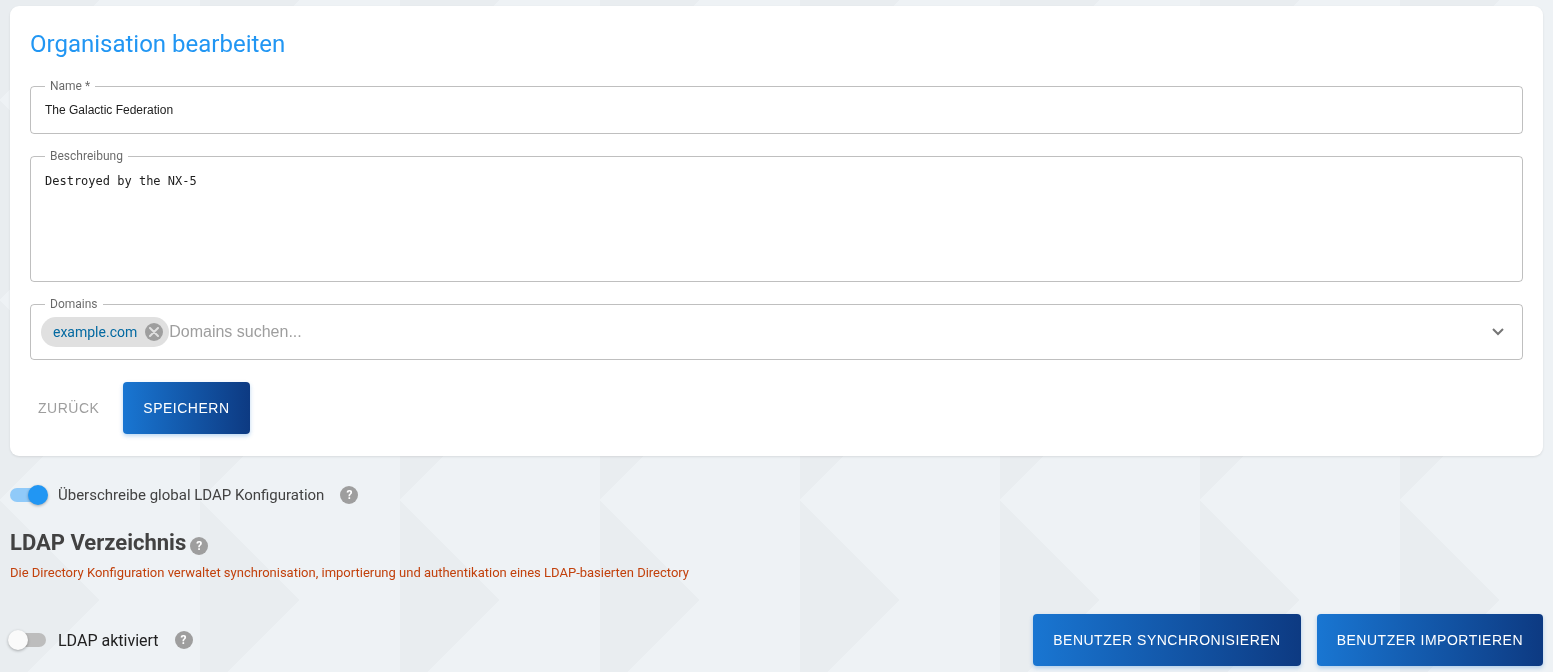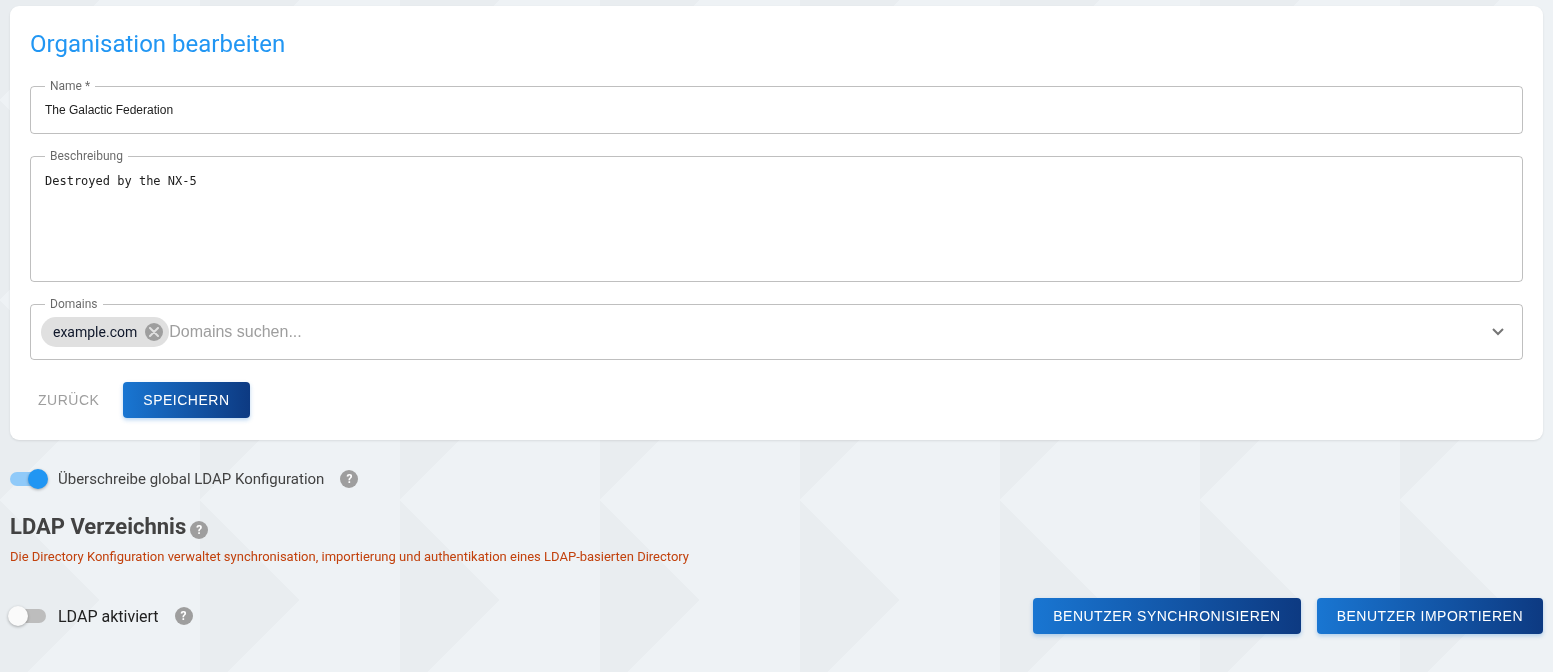--- a/index.html
+++ b/index.html
@@ -42,21 +42,21 @@
     width: 100%; border: none; outline: none;
     font-size: 12px; padding: 16px 14px; color: #212121;
     background: transparent;
   }
   .matfield textarea.text-input { resize: none; height: 120px; line-height: 1.4; }
 
   .domains-field { padding: 10px 40px 10px 10px; min-height: 56px; display: flex; align-items: center; flex-wrap: wrap; }
   .chip {
     display: inline-flex; align-items: center;
     background: #e0e0e0; border-radius: 16px;
-    padding: 6px 6px 6px 12px; font-size: 14px; color: #0f172a;
+    padding: 6px 6px 6px 12px; font-size: 14px; color: #0369a1;
   }
   .chip .chip-remove {
     width: 18px; height: 18px; border-radius: 50%;
     background: #9e9e9e; color: #e0e0e0;
     margin-left: 8px; display: inline-flex; align-items: center; justify-content: center;
     font-size: 12px; cursor: pointer;
   }
   .chip .chip-remove svg { width: 10px; height: 10px; }
   .domains-input {
     border: none; outline: none; font-size: 16px; flex: 1; min-width: 180px;
@@ -72,21 +72,21 @@
   .actions-row { display: flex; align-items: center; gap: 16px; margin-top: 10px; }
   .btn-flat {
     background: none; border: none; color: #9e9e9e;
     font-size: 14px; font-weight: 500; letter-spacing: 0.5px;
     padding: 10px 8px; cursor: pointer;
   }
   .btn-primary {
     border: none; color: #fff;
     background: linear-gradient(90deg, #1976d2 0%, #0d3a82 100%);
     font-size: 14px; font-weight: 500; letter-spacing: 0.5px;
-    padding: 10px 20px; border-radius: 4px; cursor: pointer;
+    padding: 18px 20px; border-radius: 4px; cursor: pointer;
     box-shadow: 0 2px 4px rgba(25,118,210,0.3);
   }
 
   .section-below { position: relative; z-index: 1; padding: 26px 10px 0 10px; }
 
   .toggle-row { display: flex; align-items: center; gap: 12px; margin-bottom: 26px; }
   .toggle-row .label { font-size: 15px; color: #424242; }
 
   
   .switch { position: relative; width: 36px; height: 14px; cursor: pointer; }

